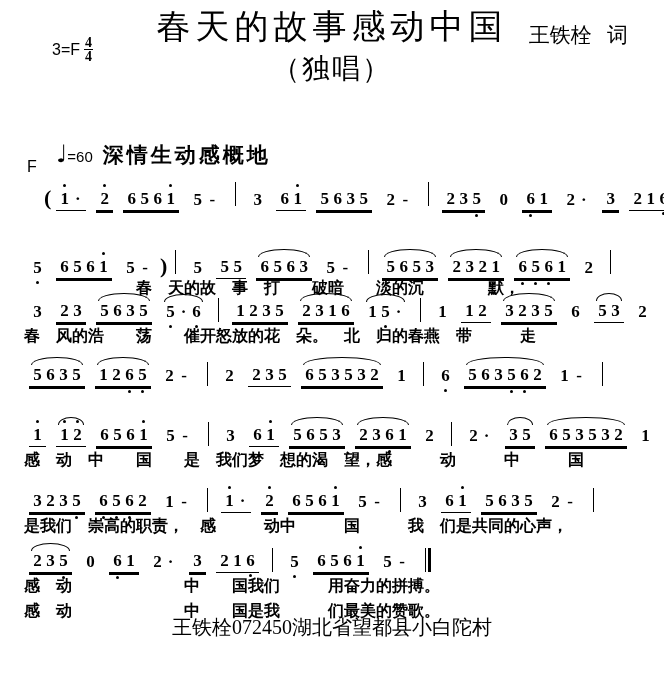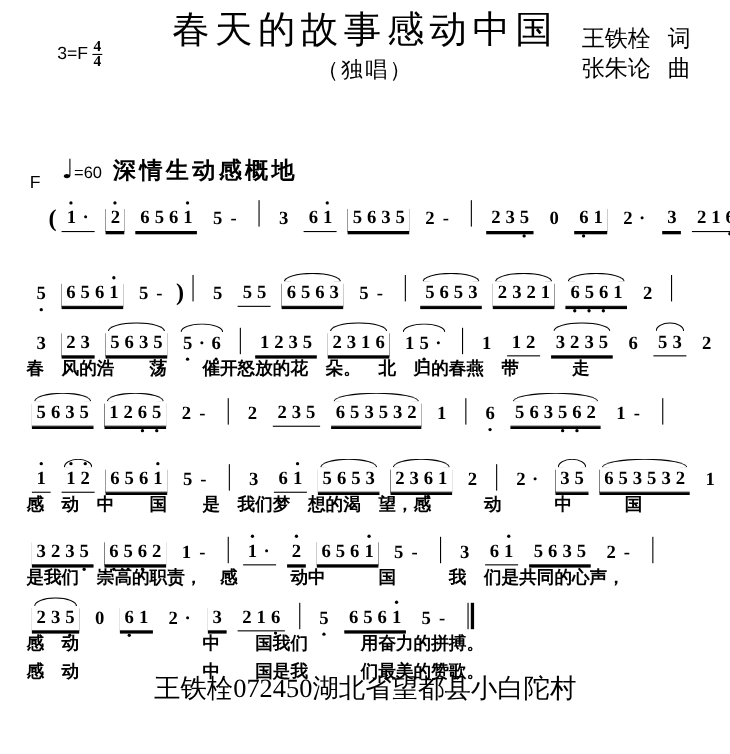--- a/index.html
+++ b/index.html
@@ -2,21 +2,21 @@
 <html><head>
 <meta charset="utf-8">
 <style>
   *{box-sizing:border-box}
   html,body{margin:0;padding:0}
   body{width:664px;height:685px;position:relative;background:#ffffff;color:#000;
        font-family:"Liberation Serif",serif;overflow:hidden}
   .title{position:absolute;top:4px;left:0;width:100%;margin:0;text-align:center;
          font-size:34px;font-weight:400;letter-spacing:5px}
   .subtitle{position:absolute;top:50px;left:0;width:100%;text-align:center;
-            font-size:20px;letter-spacing:2px}
+            font-size:28px;letter-spacing:2px}
   .credits{position:absolute;top:22px;right:36px;font-size:21px;line-height:27px;word-spacing:10px}
   .keytime{position:absolute;top:36px;left:52px;font-size:16px;
            font-family:"Liberation Sans",sans-serif;display:flex;align-items:center;gap:4px}
   .frac{display:inline-flex;flex-direction:column;align-items:center;font-weight:bold;
         font-size:14px;line-height:13px;font-family:"Liberation Serif",serif}
   .frac .ftop{border-bottom:1px solid #000;padding:0 1px}
   .tempo{position:absolute;top:140px;left:56px;font-size:21px;font-weight:bold}
   .qnote{font-family:"DejaVu Sans",sans-serif;font-size:24px;font-weight:400}
   .eq{font-size:15px;font-family:"Liberation Sans",sans-serif;font-weight:normal;margin-right:10px}
   .expr{letter-spacing:3px}
@@ -45,55 +45,55 @@
           border-radius:50%;background:#000}
   .grp.u2 .nt .db{bottom:-9px}
   .bar{display:inline-block;width:1px;height:24px;background:#000;margin:0 8px;vertical-align:-3px}
   .finalbar{display:inline-block;width:6px;height:24px;border-left:1px solid #000;
             border-right:3px solid #000;margin:0 8px;vertical-align:-3px}
   .gap{display:inline-block;width:44px}
   .paren{display:inline-block;font-size:22px;font-weight:bold;vertical-align:-2px}
   .lyrics{margin-top:6px;font-size:16px;font-weight:bold;line-height:19px;white-space:pre}
   #mb2 .lyrics{padding-left:112px}
   .footer{position:absolute;top:616px;left:0;width:100%;text-align:center;
-          font-size:24px;line-height:23px}
+          font-size:20px;line-height:23px}
 </style>
 </head>
 <body>
 
 <div class="sheet">
 
   <h1 class="title">春天的故事感动中国</h1>
 
   <div class="keytime">
     <span>3=F</span>
     <span class="frac">
       <span class="ftop">4</span>
       <span class="fbot">4</span>
     </span>
   </div>
 
   <div class="subtitle">（独唱）</div>
 
   <div class="credits">
     <div>王铁栓 词</div>
-    <div>张朱论 曲</div>
   </div>
 
   <div class="tempo">
     <span class="qnote">♩</span><span class="eq">=60</span><span class="expr">深情生动感概地</span>
   </div>
 
   <div class="chord">F</div>
 
   <div class="m-block" id="mb1">
       <div class="notes-row"><span class="paren">(</span><span class="grp u1"><span class="nt">1<span class="da"></span></span><span class="nt">·</span></span><span class="grp u2"><span class="nt">2<span class="da"></span></span></span><span class="grp u2"><span class="nt">6</span><span class="nt">5</span><span class="nt">6</span><span class="nt">1<span class="da"></span></span></span><span class="grp"><span class="nt">5</span><span class="nt dash">-</span></span><span class="bar"></span><span class="grp"><span class="nt">3</span></span><span class="grp u1"><span class="nt">6</span><span class="nt">1<span class="da"></span></span></span><span class="grp u2"><span class="nt">5</span><span class="nt">6</span><span class="nt">3</span><span class="nt">5</span></span><span class="grp"><span class="nt">2</span><span class="nt dash">-</span></span><span class="bar"></span><span class="grp u2"><span class="nt">2</span><span class="nt">3</span><span class="nt">5<span class="db"></span></span></span><span class="grp"><span class="nt">0</span></span><span class="grp u2"><span class="nt">6<span class="db"></span></span><span class="nt">1</span></span><span class="grp"><span class="nt">2</span><span class="nt">·</span></span><span class="grp u2"><span class="nt">3</span></span><span class="grp u1"><span class="nt">2</span><span class="nt">1</span><span class="nt">6<span class="db"></span></span></span><span class="gap"></span></div>
     </div>
   <div class="m-block" id="mb2">
       <div class="notes-row"><span class="grp"><span class="nt">5<span class="db"></span></span></span><span class="grp u2"><span class="nt">6</span><span class="nt">5</span><span class="nt">6</span><span class="nt">1<span class="da"></span></span></span><span class="grp"><span class="nt">5</span><span class="nt dash">-</span></span><span class="paren">)</span><span class="bar"></span><span class="grp"><span class="nt">5</span></span><span class="grp u1"><span class="nt">5</span><span class="nt">5</span></span><span class="grp u2 arc"><span class="nt">6</span><span class="nt">5</span><span class="nt">6</span><span class="nt">3</span></span><span class="grp"><span class="nt">5</span><span class="nt dash">-</span></span><span class="bar"></span><span class="grp u2 arc"><span class="nt">5</span><span class="nt">6</span><span class="nt">5</span><span class="nt">3</span></span><span class="grp u2 arc"><span class="nt">2</span><span class="nt">3</span><span class="nt">2</span><span class="nt">1</span></span><span class="grp u2 arc"><span class="nt">6<span class="db"></span></span><span class="nt">5<span class="db"></span></span><span class="nt">6<span class="db"></span></span><span class="nt">1</span></span><span class="grp"><span class="nt">2</span></span><span class="bar"></span></div>
+      <div class="lyrics">春　天的故　事　打　　破暗　　淡的沉　　　　默，</div>
     </div>
   <div class="m-block" id="mb3">
       <div class="notes-row"><span class="grp"><span class="nt">3</span></span><span class="grp u2"><span class="nt">2</span><span class="nt">3</span></span><span class="grp u2 arc"><span class="nt">5</span><span class="nt">6</span><span class="nt">3</span><span class="nt">5</span></span><span class="grp arc"><span class="nt">5<span class="db"></span></span><span class="nt">·</span><span class="nt">6<span class="db"></span></span></span><span class="bar"></span><span class="grp u2"><span class="nt">1</span><span class="nt">2</span><span class="nt">3</span><span class="nt">5</span></span><span class="grp u2 arc"><span class="nt">2</span><span class="nt">3</span><span class="nt">1</span><span class="nt">6</span></span><span class="grp arc"><span class="nt">1</span><span class="nt">5<span class="db"></span></span><span class="nt">·</span></span><span class="bar"></span><span class="grp"><span class="nt">1</span></span><span class="grp u1"><span class="nt">1</span><span class="nt">2</span></span><span class="grp u2 arc"><span class="nt">3</span><span class="nt">2</span><span class="nt">3</span><span class="nt">5</span></span><span class="grp"><span class="nt">6</span></span><span class="grp u1 arc"><span class="nt">5</span><span class="nt">3</span></span><span class="grp"><span class="nt">2</span></span></div>
       <div class="lyrics">春　风的浩　　荡　　催开怒放的花　朵。　北　归的春燕　带　　　走</div>
     </div>
   <div class="m-block" id="mb4">
       <div class="notes-row"><span class="grp u2 arc"><span class="nt">5</span><span class="nt">6</span><span class="nt">3</span><span class="nt">5</span></span><span class="grp u2 arc"><span class="nt">1</span><span class="nt">2</span><span class="nt">6<span class="db"></span></span><span class="nt">5<span class="db"></span></span></span><span class="grp"><span class="nt">2</span><span class="nt dash">-</span></span><span class="bar"></span><span class="grp"><span class="nt">2</span></span><span class="grp u1"><span class="nt">2</span><span class="nt">3</span><span class="nt">5</span></span><span class="grp u2 arc"><span class="nt">6</span><span class="nt">5</span><span class="nt">3</span><span class="nt">5</span><span class="nt">3</span><span class="nt">2</span></span><span class="grp"><span class="nt">1</span></span><span class="bar"></span><span class="grp"><span class="nt">6<span class="db"></span></span></span><span class="grp u2 arc"><span class="nt">5</span><span class="nt">6</span><span class="nt">3</span><span class="nt">5<span class="db"></span></span><span class="nt">6<span class="db"></span></span><span class="nt">2</span></span><span class="grp"><span class="nt">1</span><span class="nt dash">-</span></span><span class="bar"></span></div>
     </div>
   <div class="m-block" id="mb5">
       <div class="notes-row"><span class="grp u1"><span class="nt">1<span class="da"></span></span></span><span class="grp u1 arc"><span class="nt">1<span class="da"></span></span><span class="nt">2<span class="da"></span></span></span><span class="grp u2"><span class="nt">6</span><span class="nt">5</span><span class="nt">6</span><span class="nt">1<span class="da"></span></span></span><span class="grp"><span class="nt">5</span><span class="nt dash">-</span></span><span class="bar"></span><span class="grp"><span class="nt">3</span></span><span class="grp u1"><span class="nt">6</span><span class="nt">1<span class="da"></span></span></span><span class="grp u2 arc"><span class="nt">5</span><span class="nt">6</span><span class="nt">5</span><span class="nt">3</span></span><span class="grp u2 arc"><span class="nt">2</span><span class="nt">3</span><span class="nt">6<span class="db"></span></span><span class="nt">1</span></span><span class="grp"><span class="nt">2</span></span><span class="bar"></span><span class="grp"><span class="nt">2</span><span class="nt">·</span></span><span class="grp u2 arc"><span class="nt">3</span><span class="nt">5</span></span><span class="grp u2 arc"><span class="nt">6</span><span class="nt">5</span><span class="nt">3</span><span class="nt">5</span><span class="nt">3</span><span class="nt">2</span></span><span class="grp"><span class="nt">1</span></span></div>

